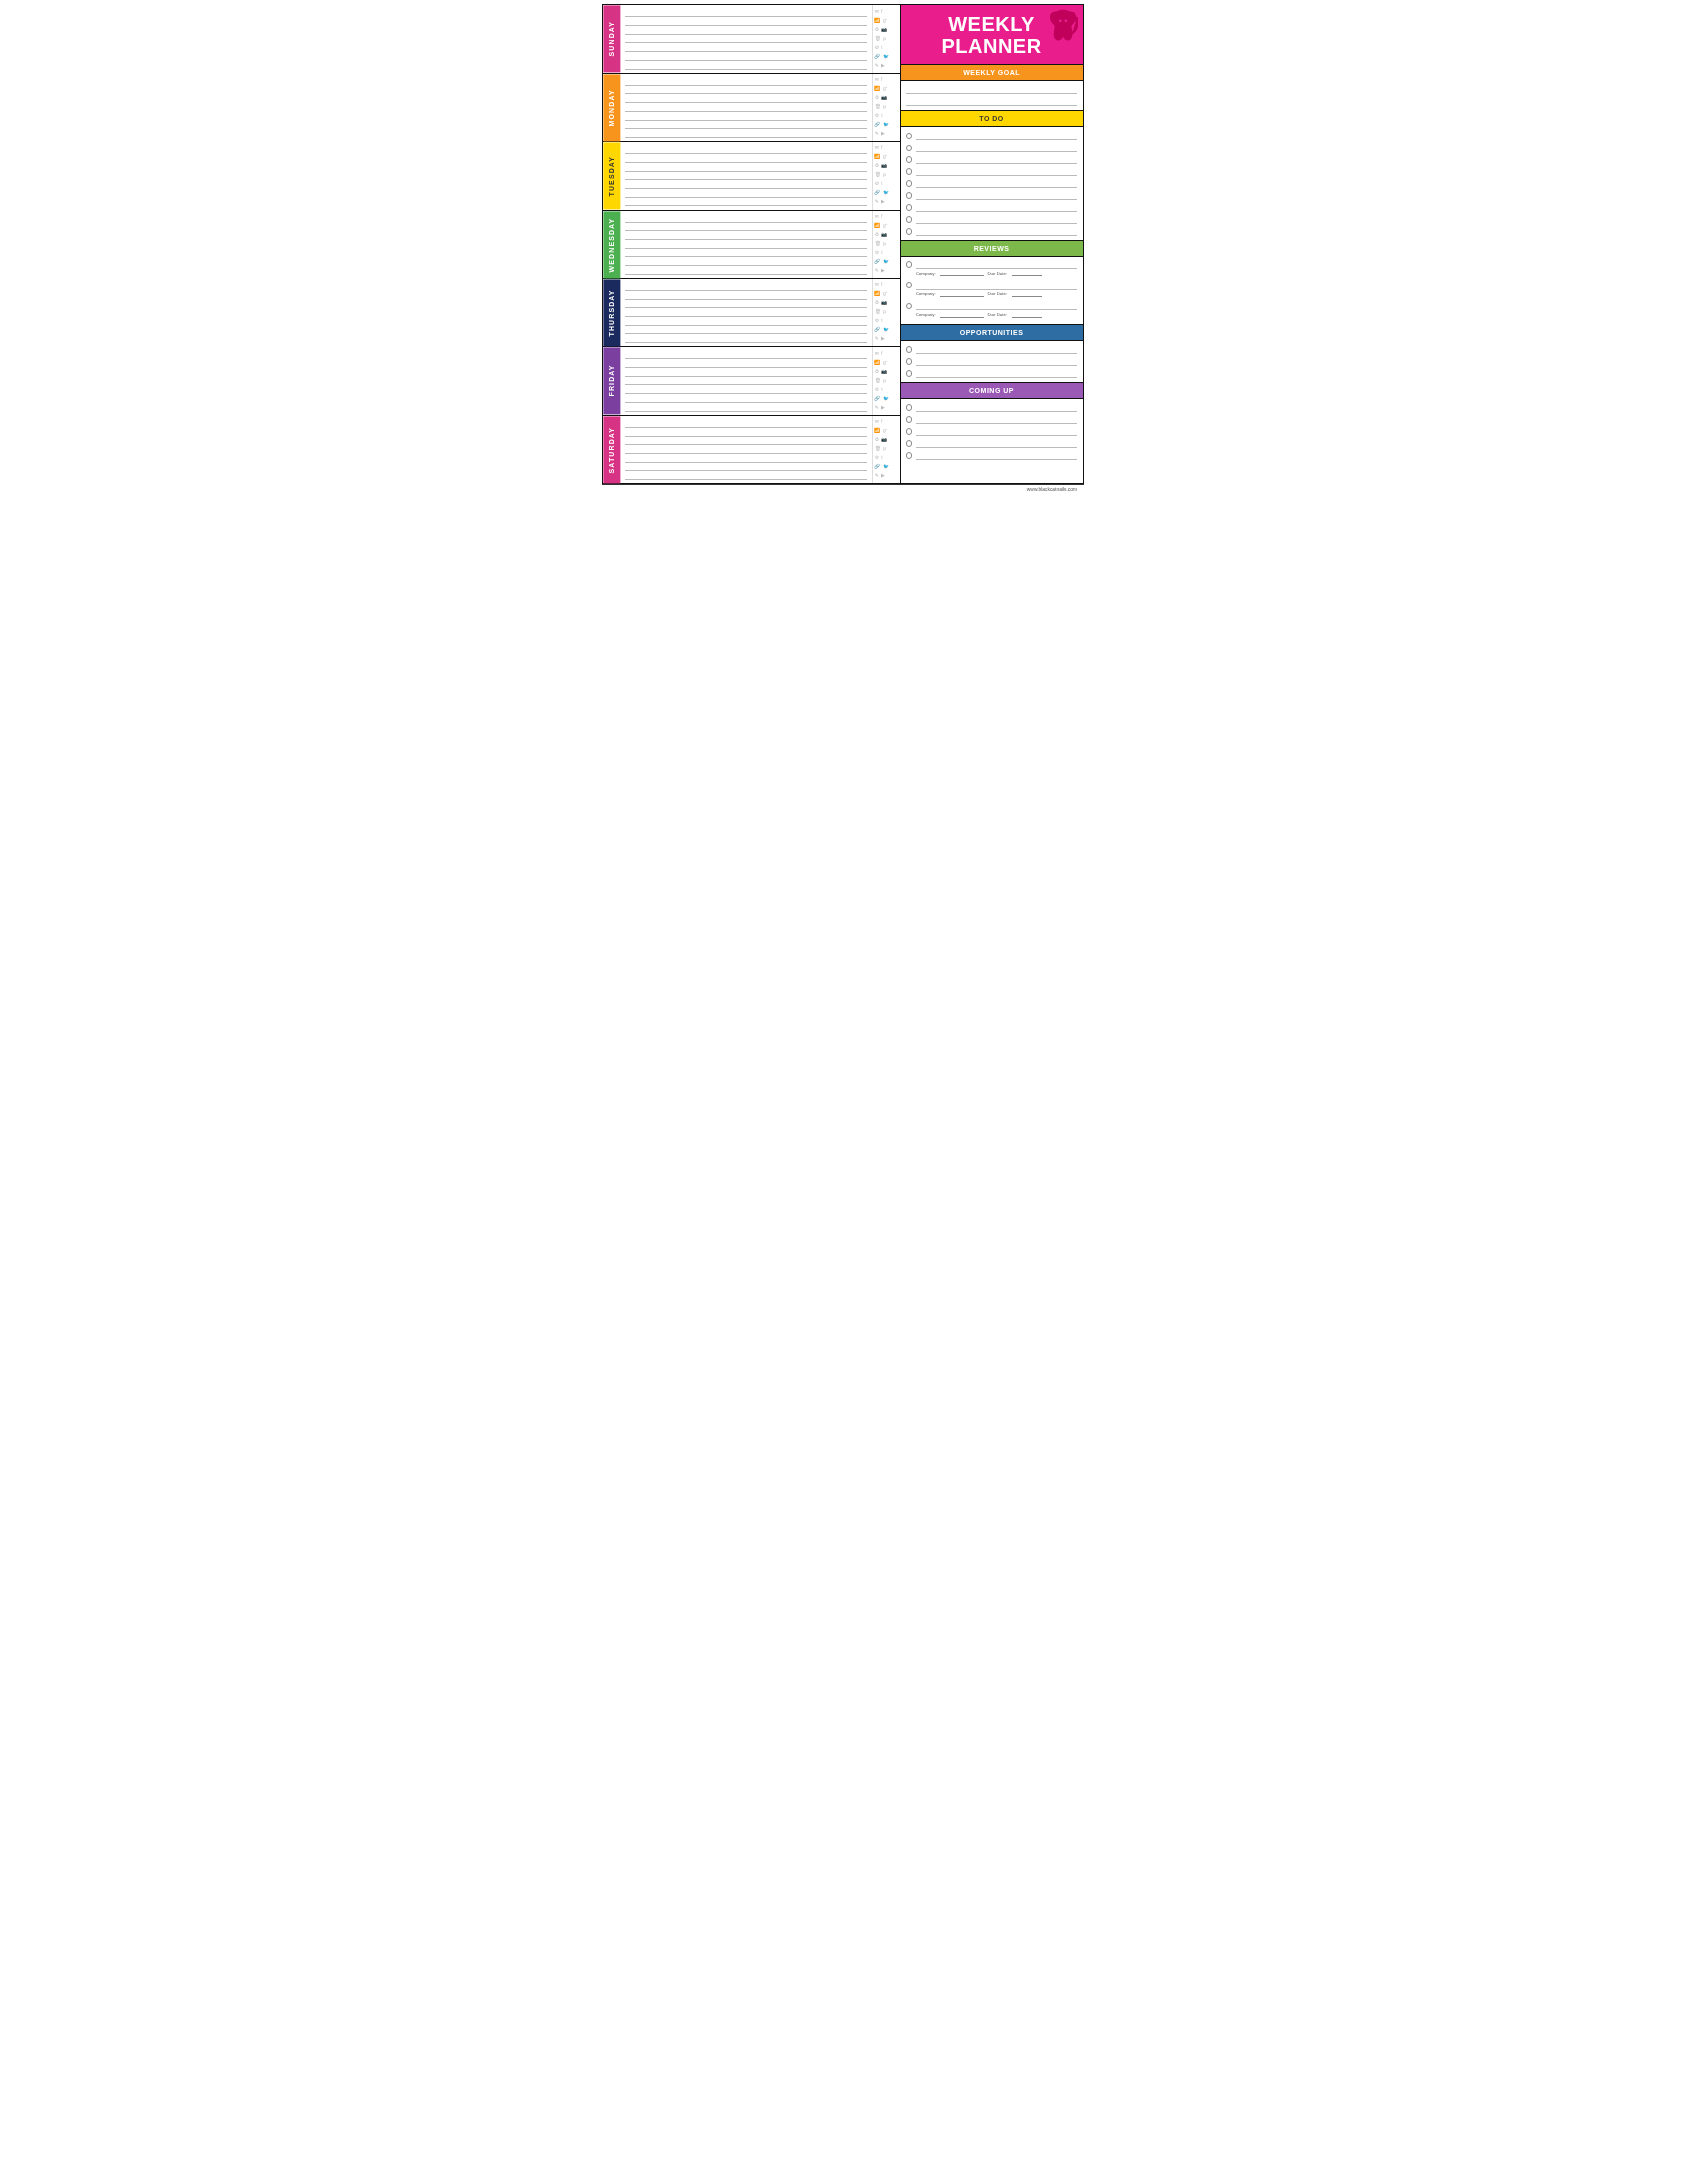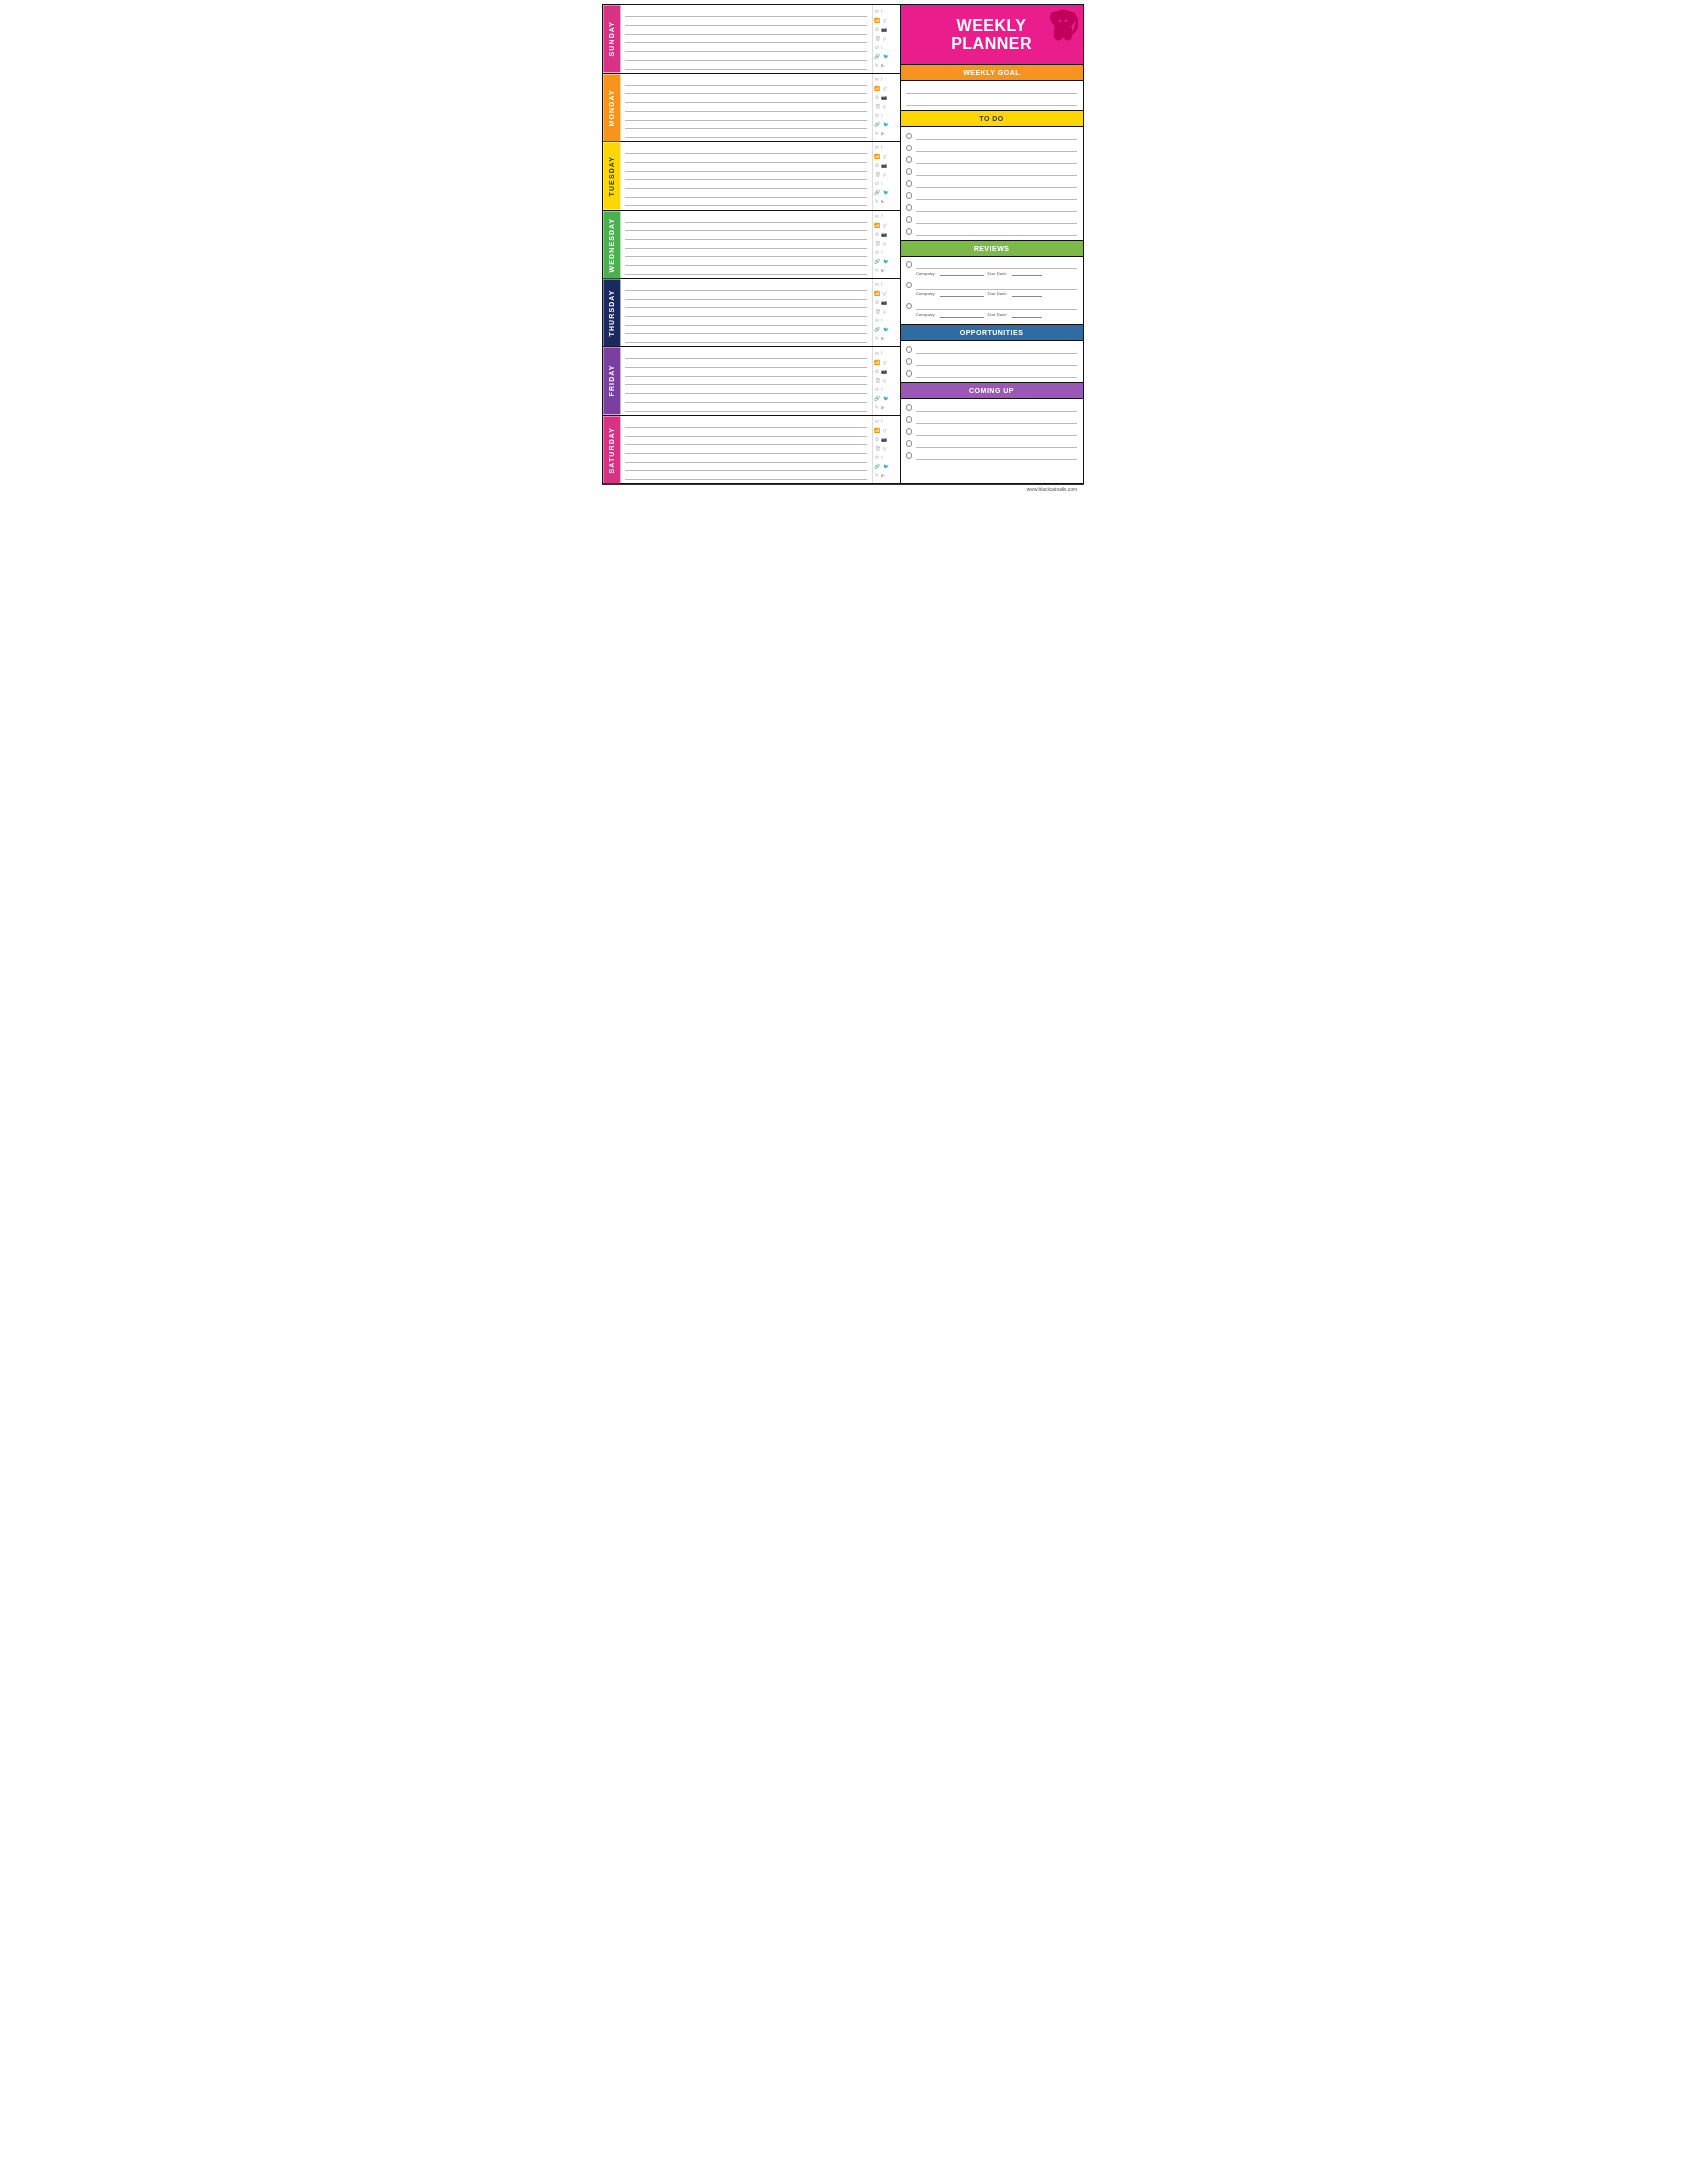--- a/index.html
+++ b/index.html
@@ -108,21 +108,21 @@
       display: flex;
       align-items: center;
       justify-content: center;
       min-height: 60px;
       position: relative;
       border-bottom: 1.6px solid #111;
     }
     .header-title {
       font-family: 'Arial Black', Arial, sans-serif;
       font-weight: 900;
-      font-size: 16px;
+      font-size: 20px;
       color: #fff;
       text-transform: uppercase;
       line-height: 1.1;
       text-align: center;
       letter-spacing: 0.5px;
     }
     .cat-silhouette {
       position: absolute;
       right: 4.4px;
       top: 3.3px;

